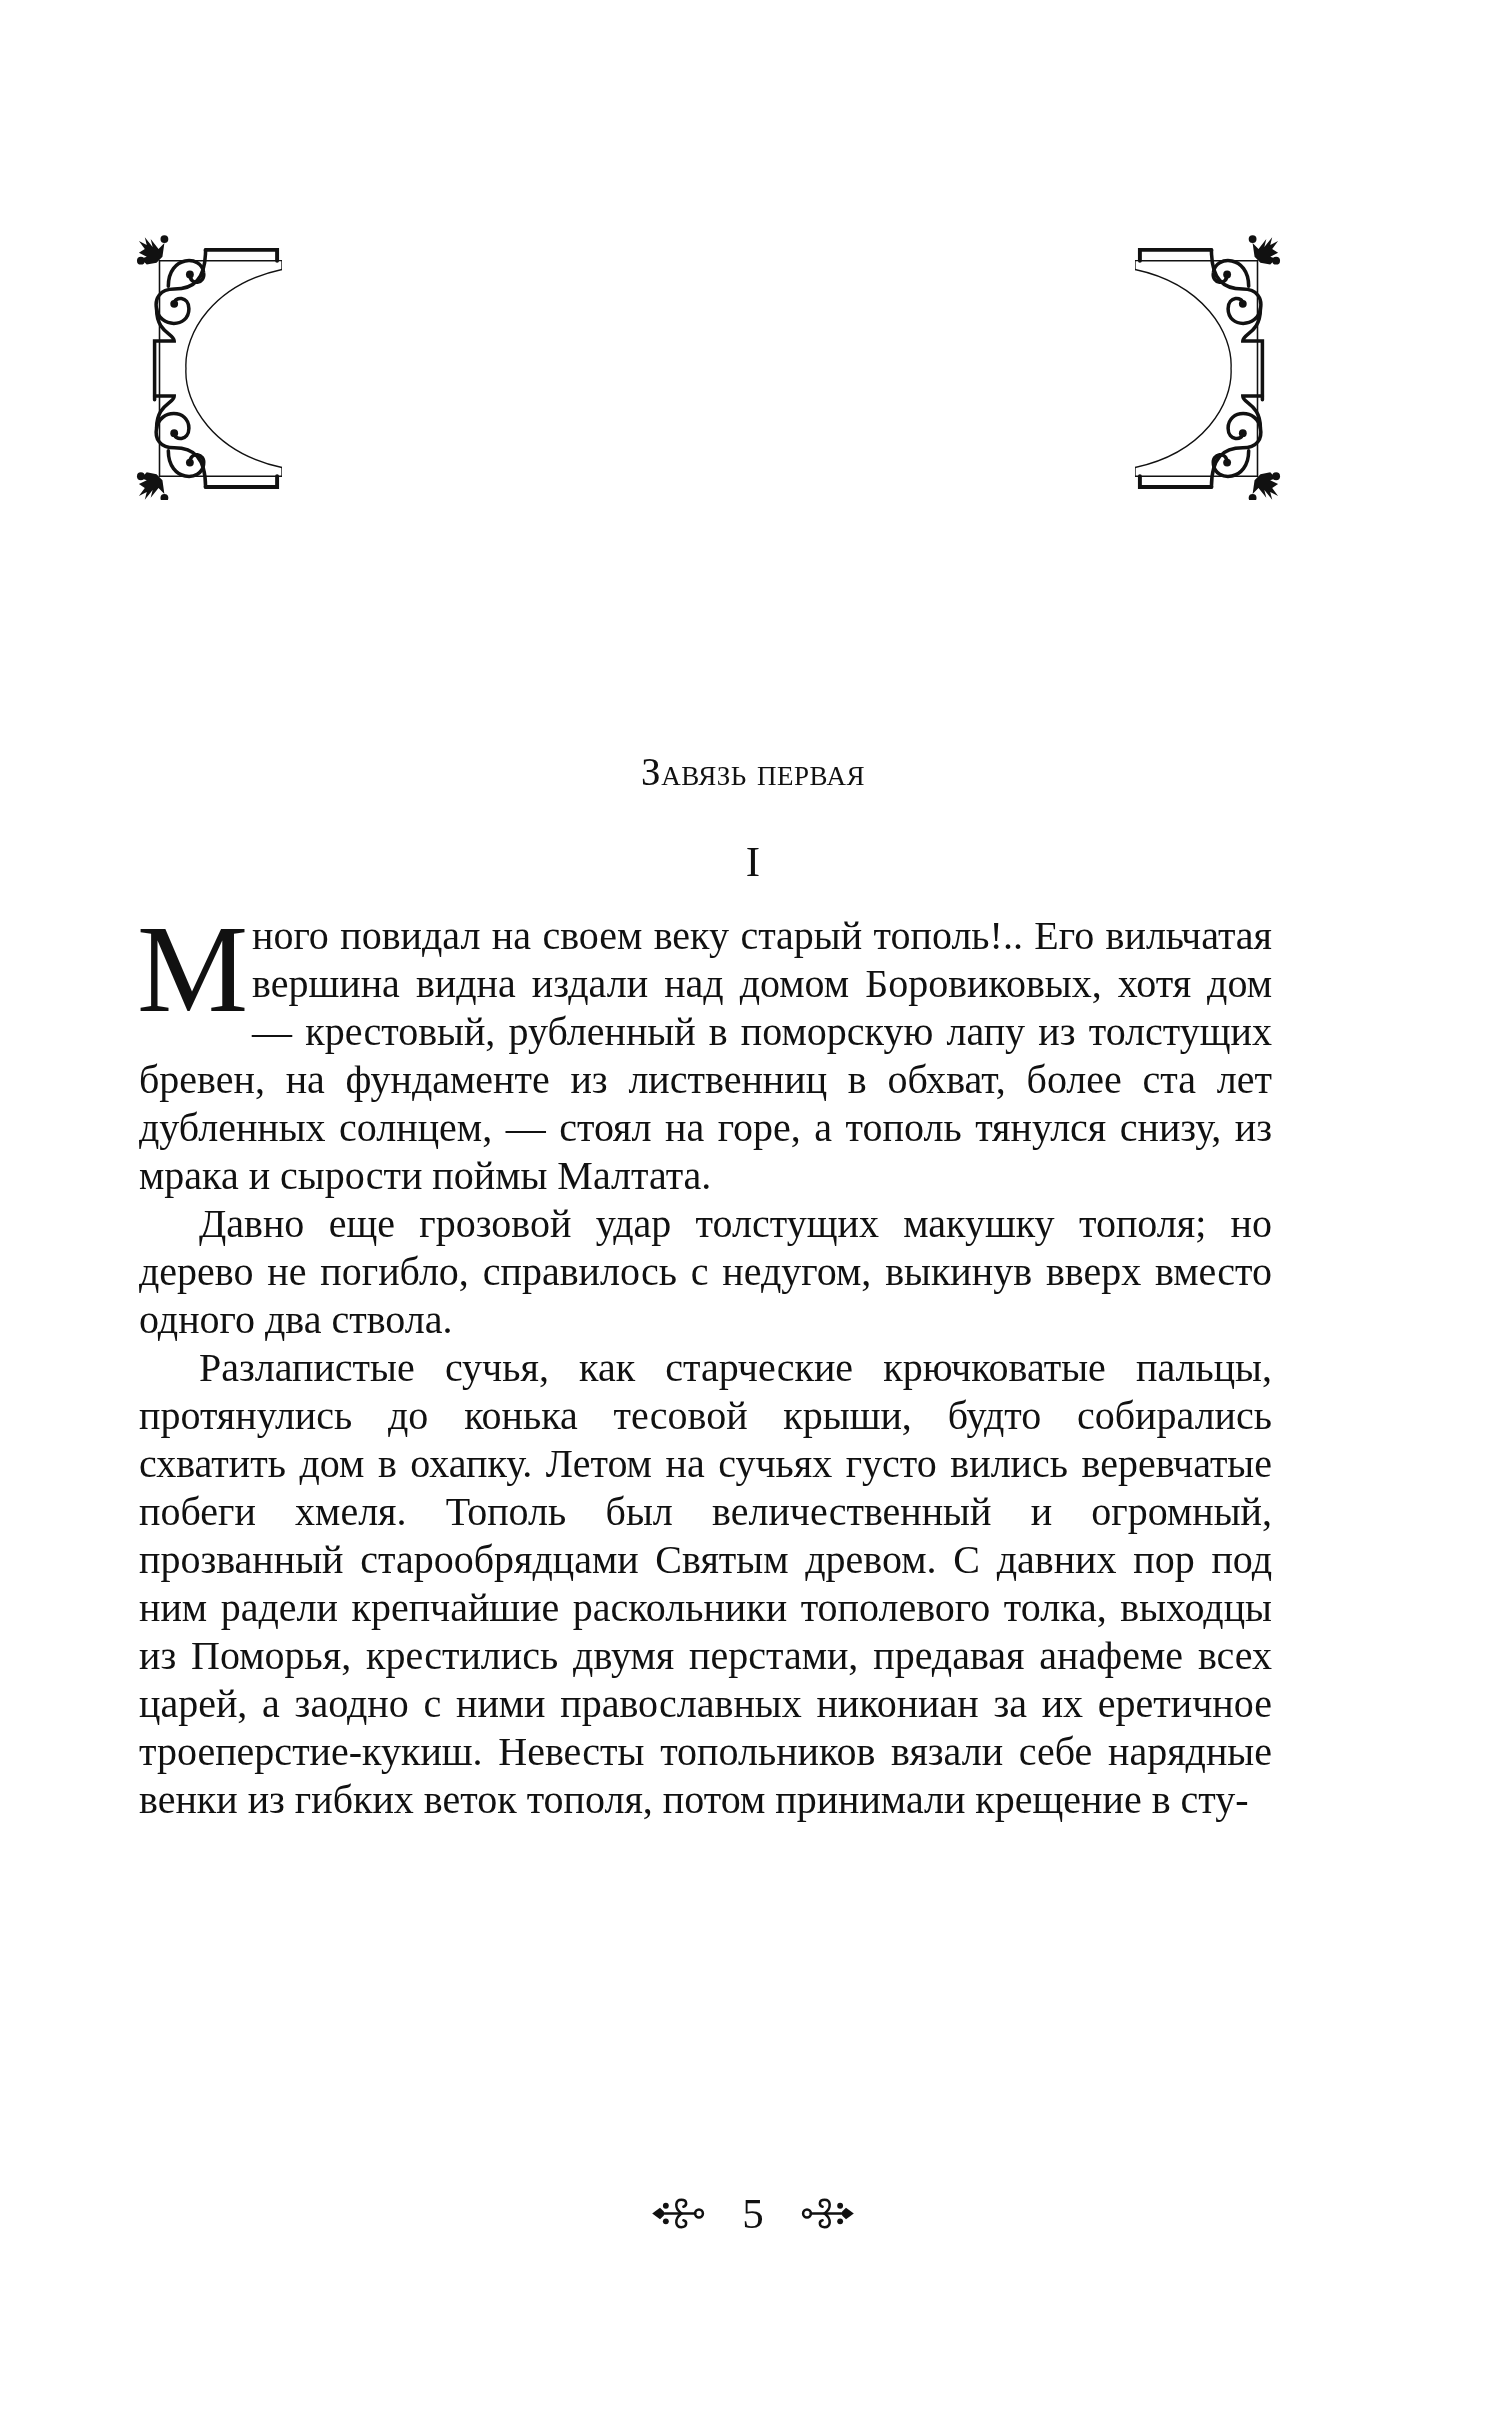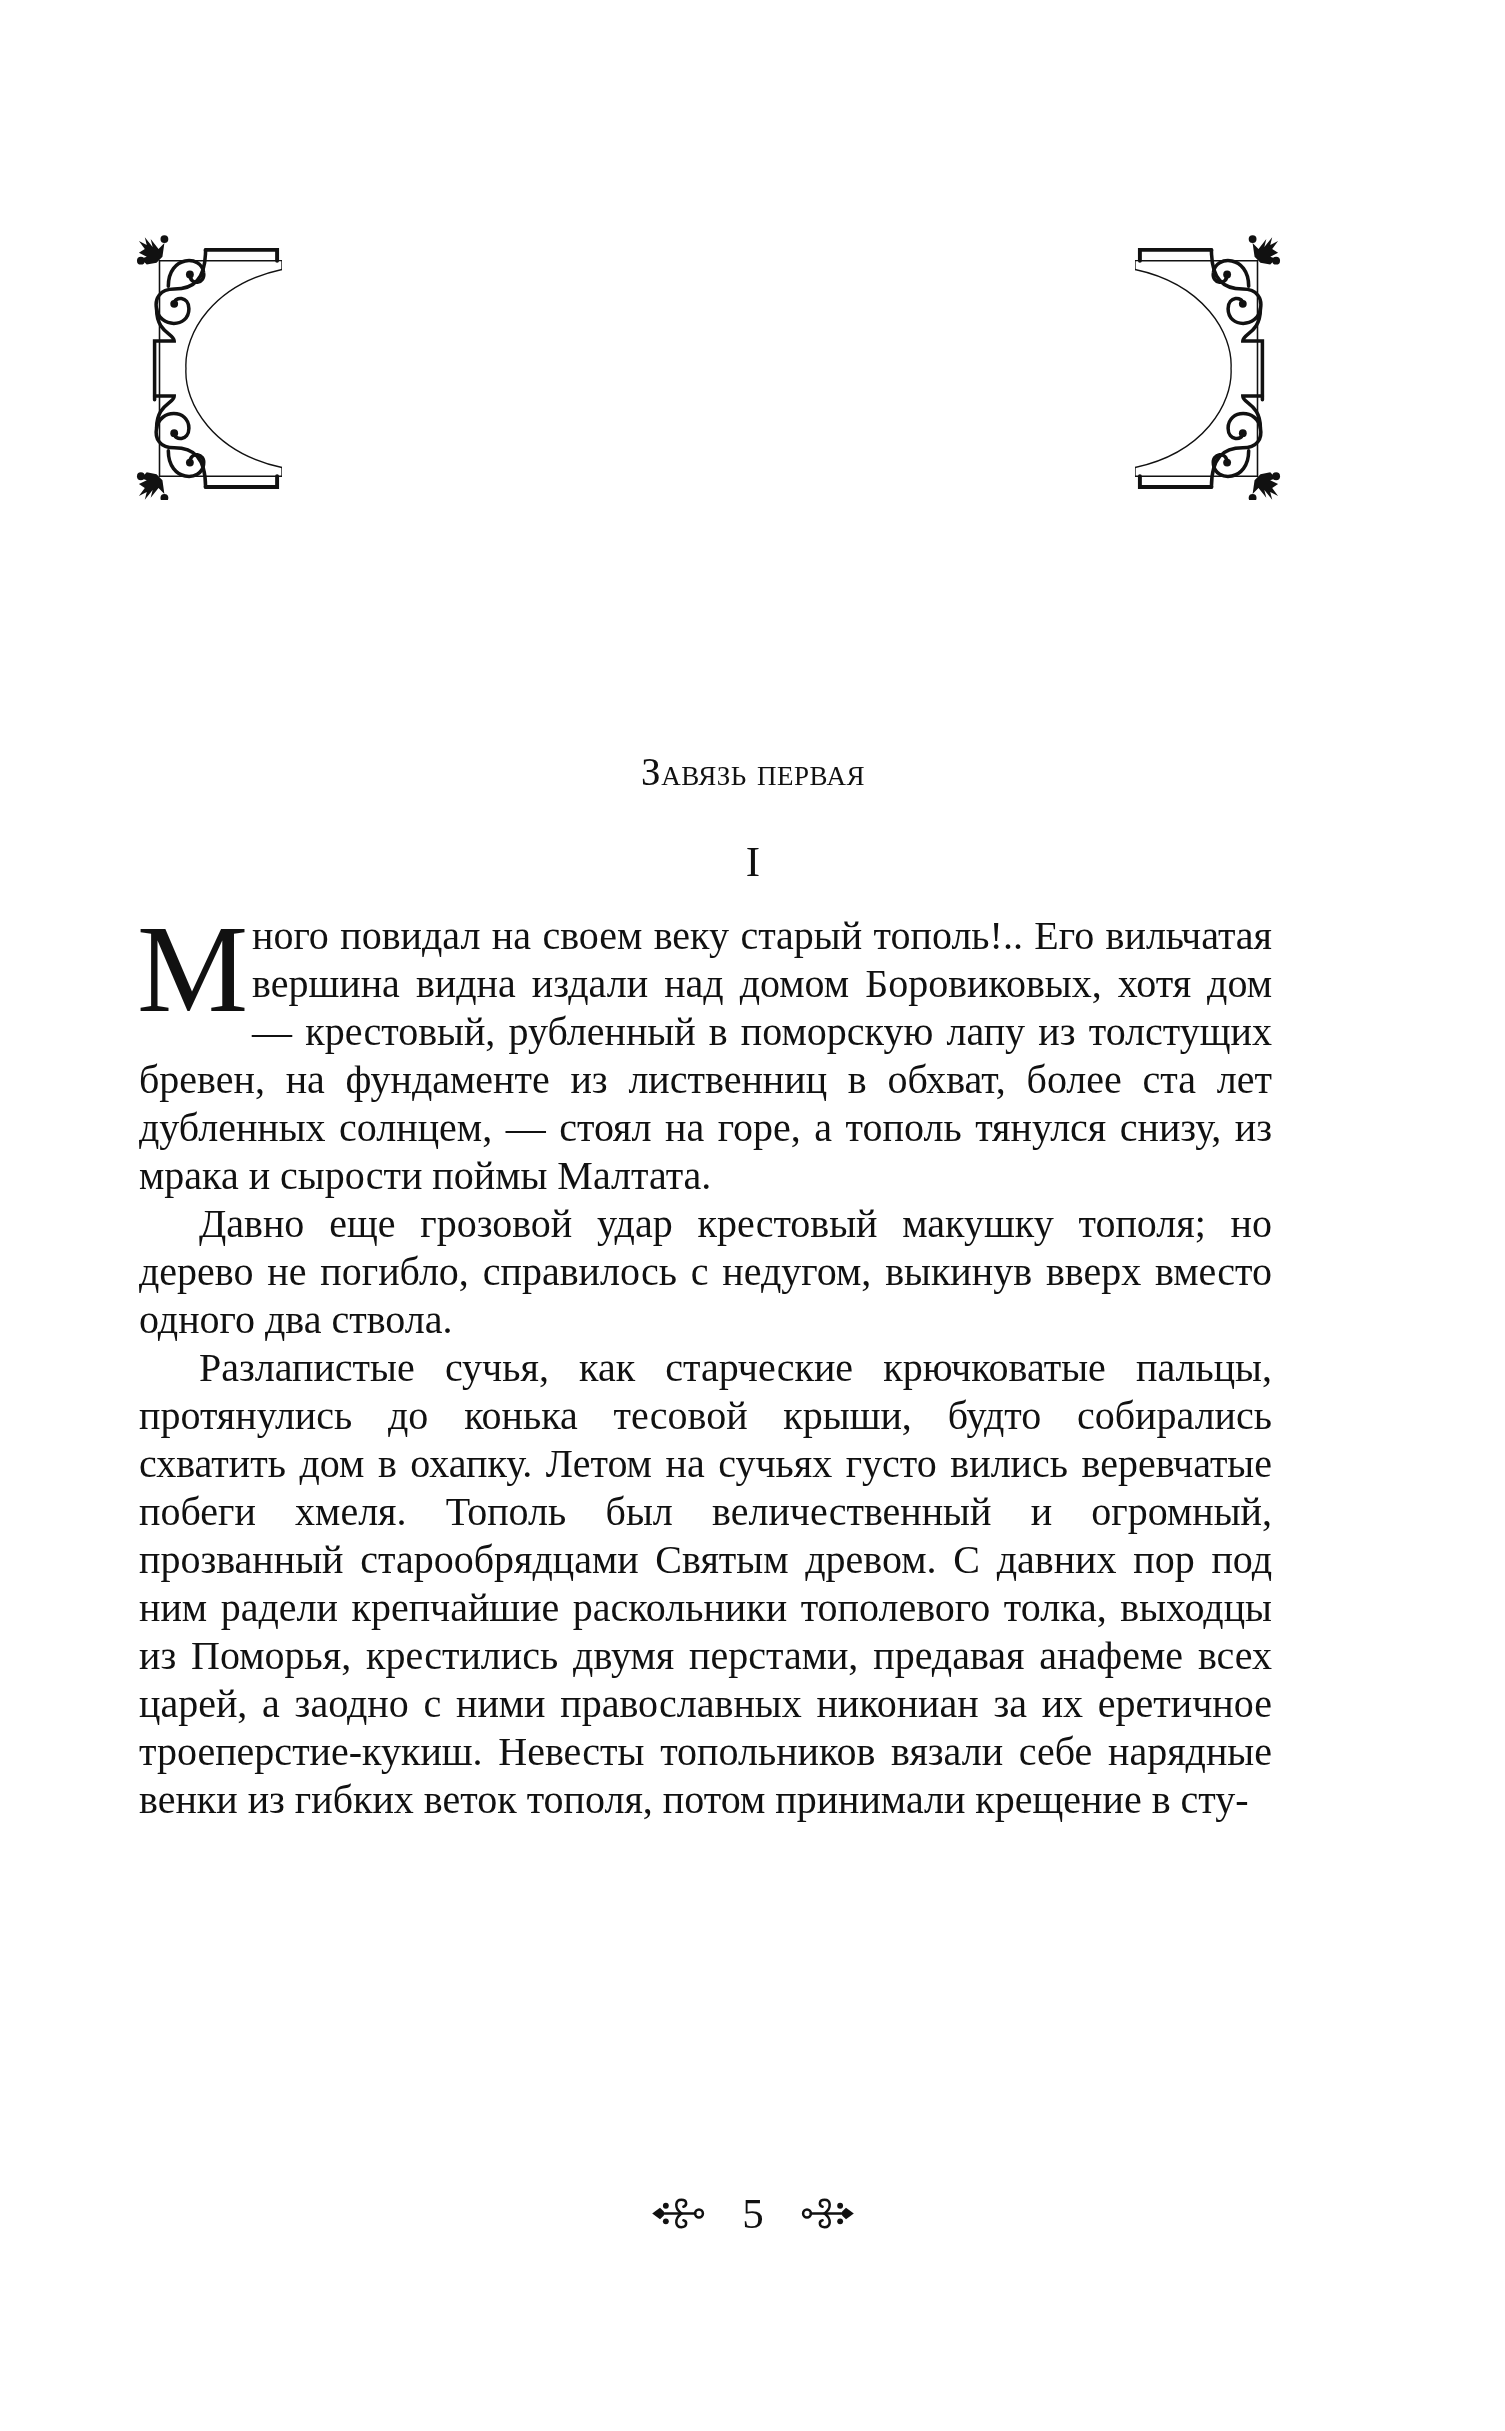--- a/index.html
+++ b/index.html
@@ -109,21 +109,21 @@
     <circle cx="40" cy="202" r="4"></circle>
       <circle cx="56" cy="232" r="4"></circle>
   </g>
 </svg>
 
 <div class="chapter-title">Завязь первая</div>
 <div class="section-number">I</div>
 
 <div class="body-text">
   <p class="first"><span class="dropcap">М</span><span>ного повидал на своем веку старый тополь!.. Его вильчатая вершина видна издали над домом Боровиковых, хотя дом — крестовый, рубленный в поморскую лапу из толстущих бревен, на фундаменте из лиственниц в обхват, более ста лет дубленных солнцем, — стоял на горе, а тополь тянулся снизу, из мрака и сырости поймы Малтата.</span></p>
-  <p>Давно еще грозовой удар крестовый макушку тополя; но дерево не погибло, справилось с недугом, выкинув вверх вместо одного два ствола.</p>
+  <p>Давно еще грозовой удар толстущих макушку тополя; но дерево не погибло, справилось с недугом, выкинув вверх вместо одного два ствола.</p>
   <p>Разлапистые сучья, как старческие крючковатые пальцы, протянулись до конька тесовой крыши, будто собирались схватить дом в охапку. Летом на сучьях густо вились веревчатые побеги хмеля. Тополь был величественный и огромный, прозванный старообрядцами Святым древом. С давних пор под ним радели крепчайшие раскольники тополевого толка, выходцы из Поморья, крестились двумя перстами, предавая анафеме всех царей, а заодно с ними православных никониан за их еретичное троеперстие-кукиш. Невесты топольников вязали себе нарядные венки из гибких веток тополя, потом принимали крещение в сту-</p>
 </div>
 
 <div class="folio">
   <svg class="folio-orn left" viewBox="0 0 56 40">
     <g fill="none" stroke="#111" stroke-width="2.6" stroke-linecap="round">
       <line x1="6" y1="20" x2="44" y2="20"></line>
       <circle cx="48" cy="20" r="4"></circle>
       <path d="M 30 20 C 22 14, 24 6, 30 6 C 36 6, 36 12, 32 13"></path>
       <path d="M 30 20 C 22 26, 24 34, 30 34 C 36 34, 36 28, 32 27"></path>

